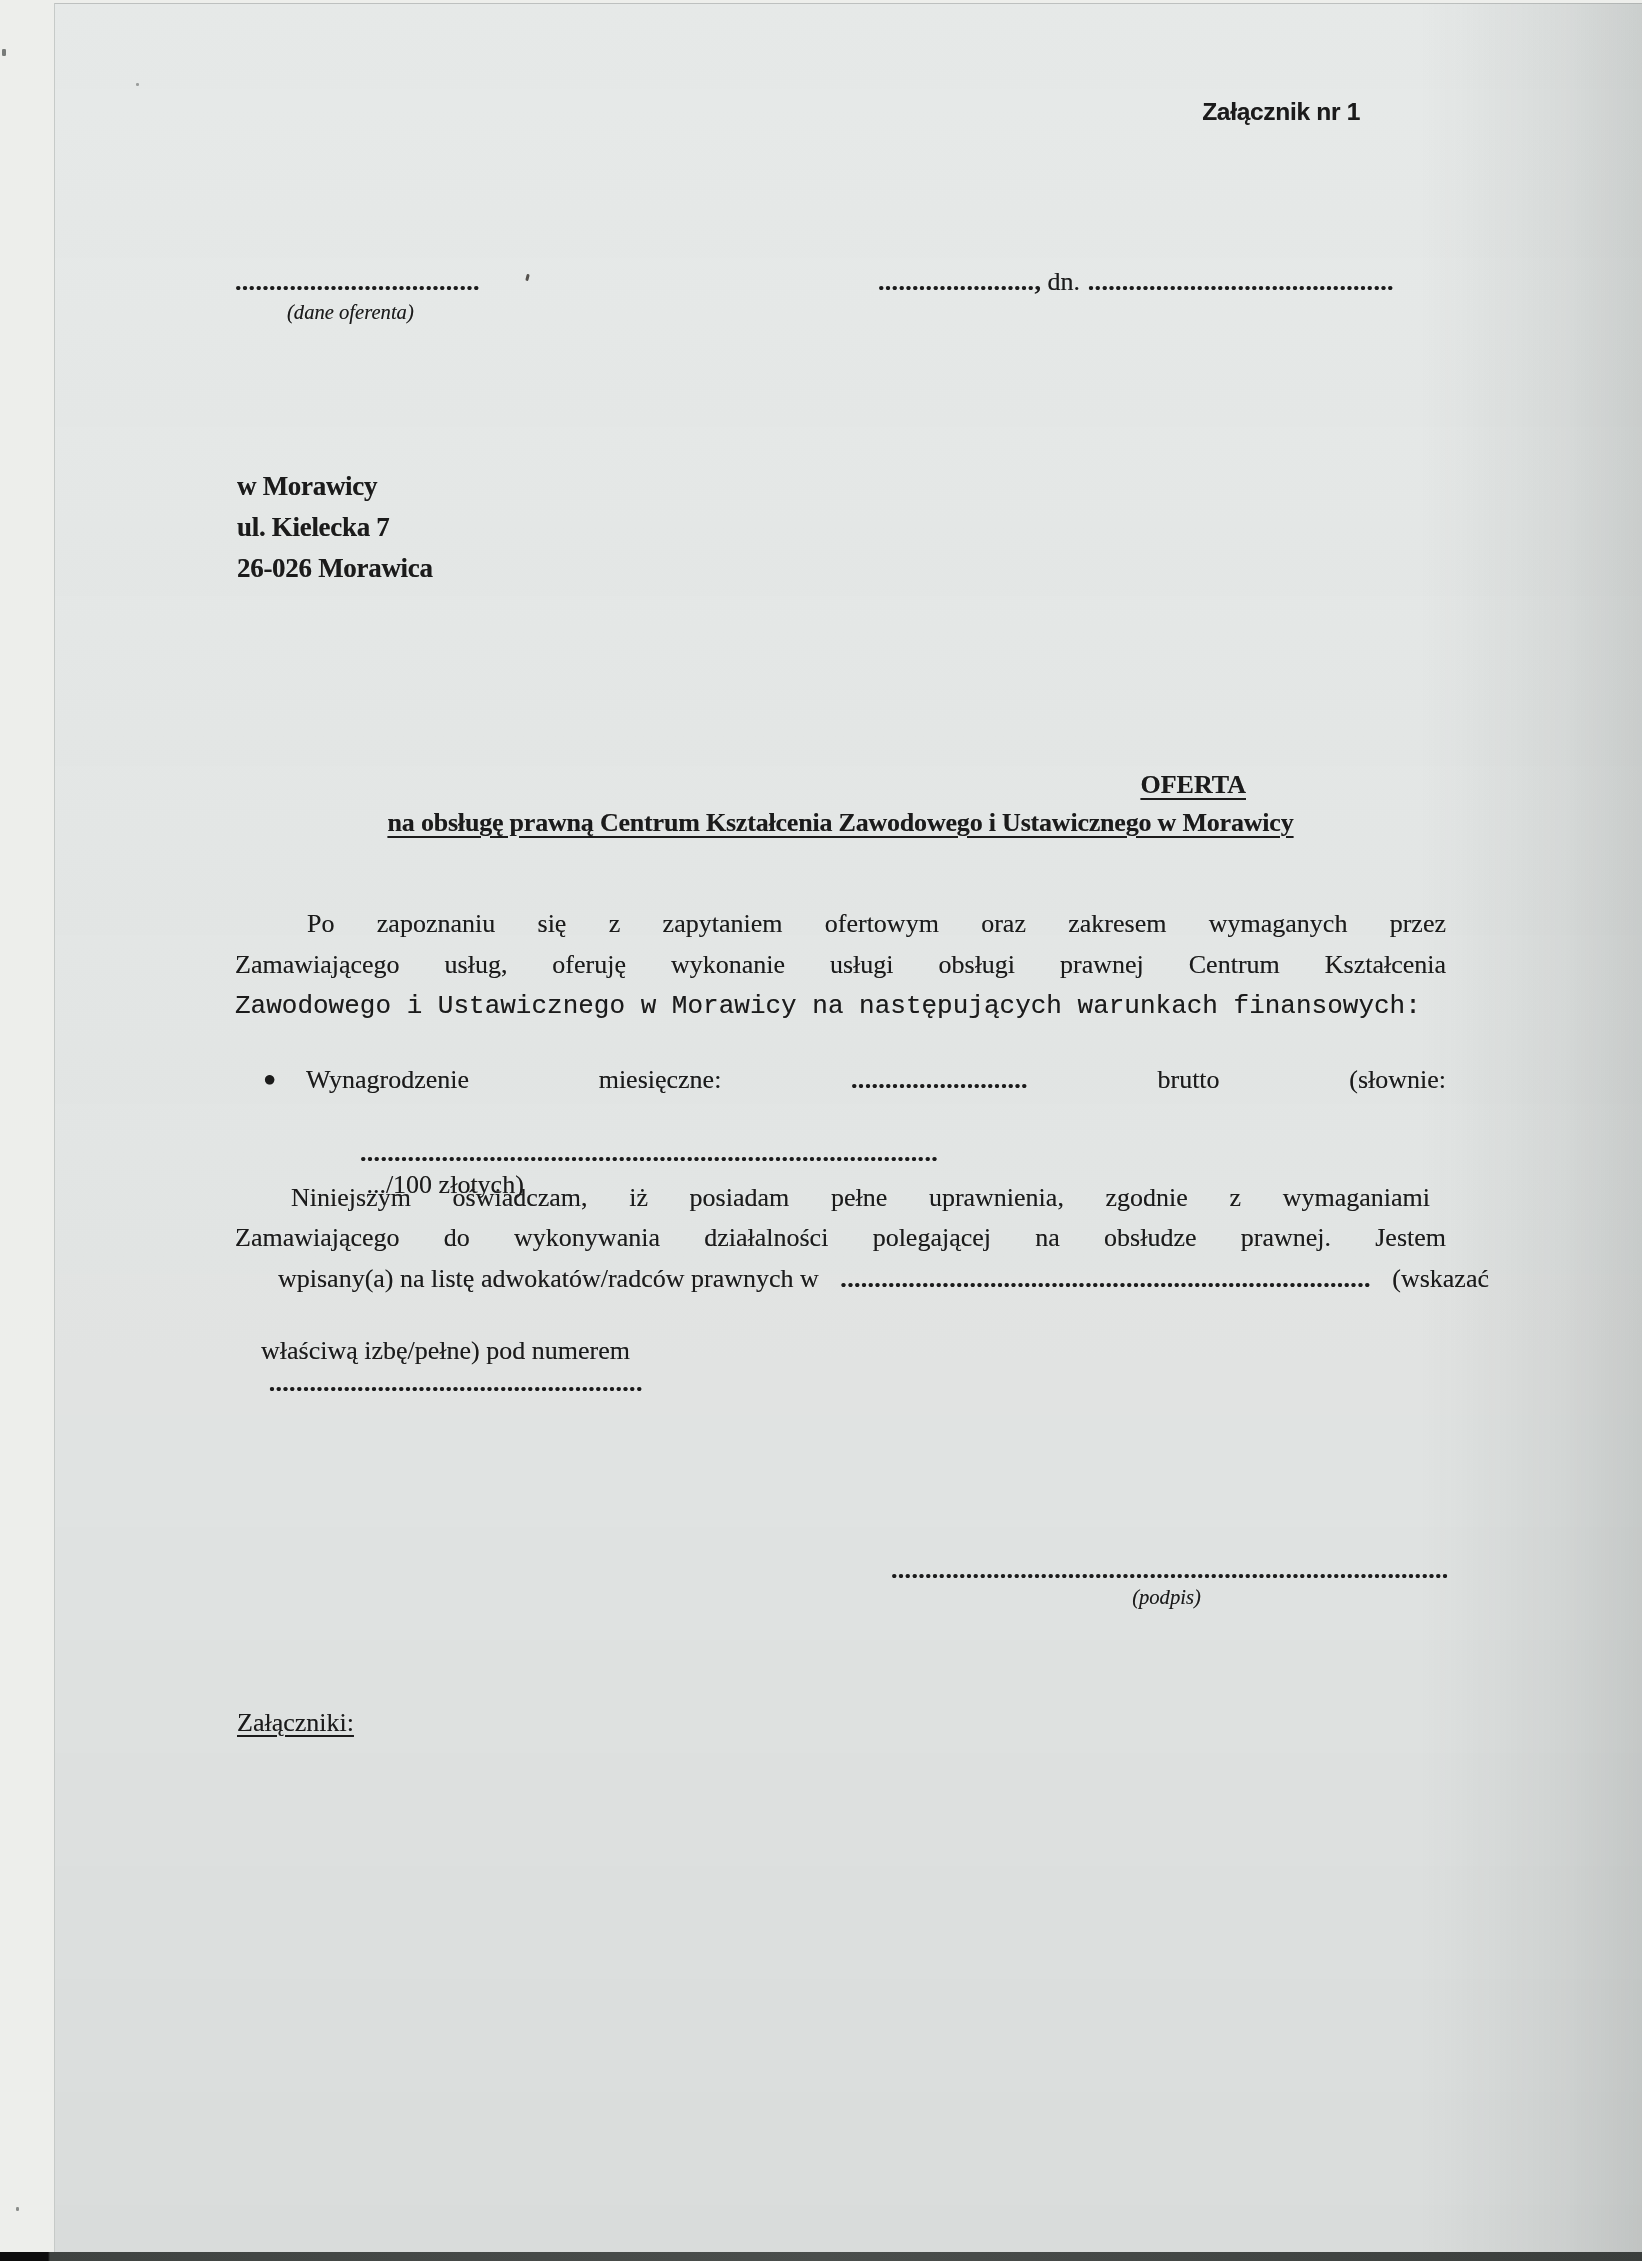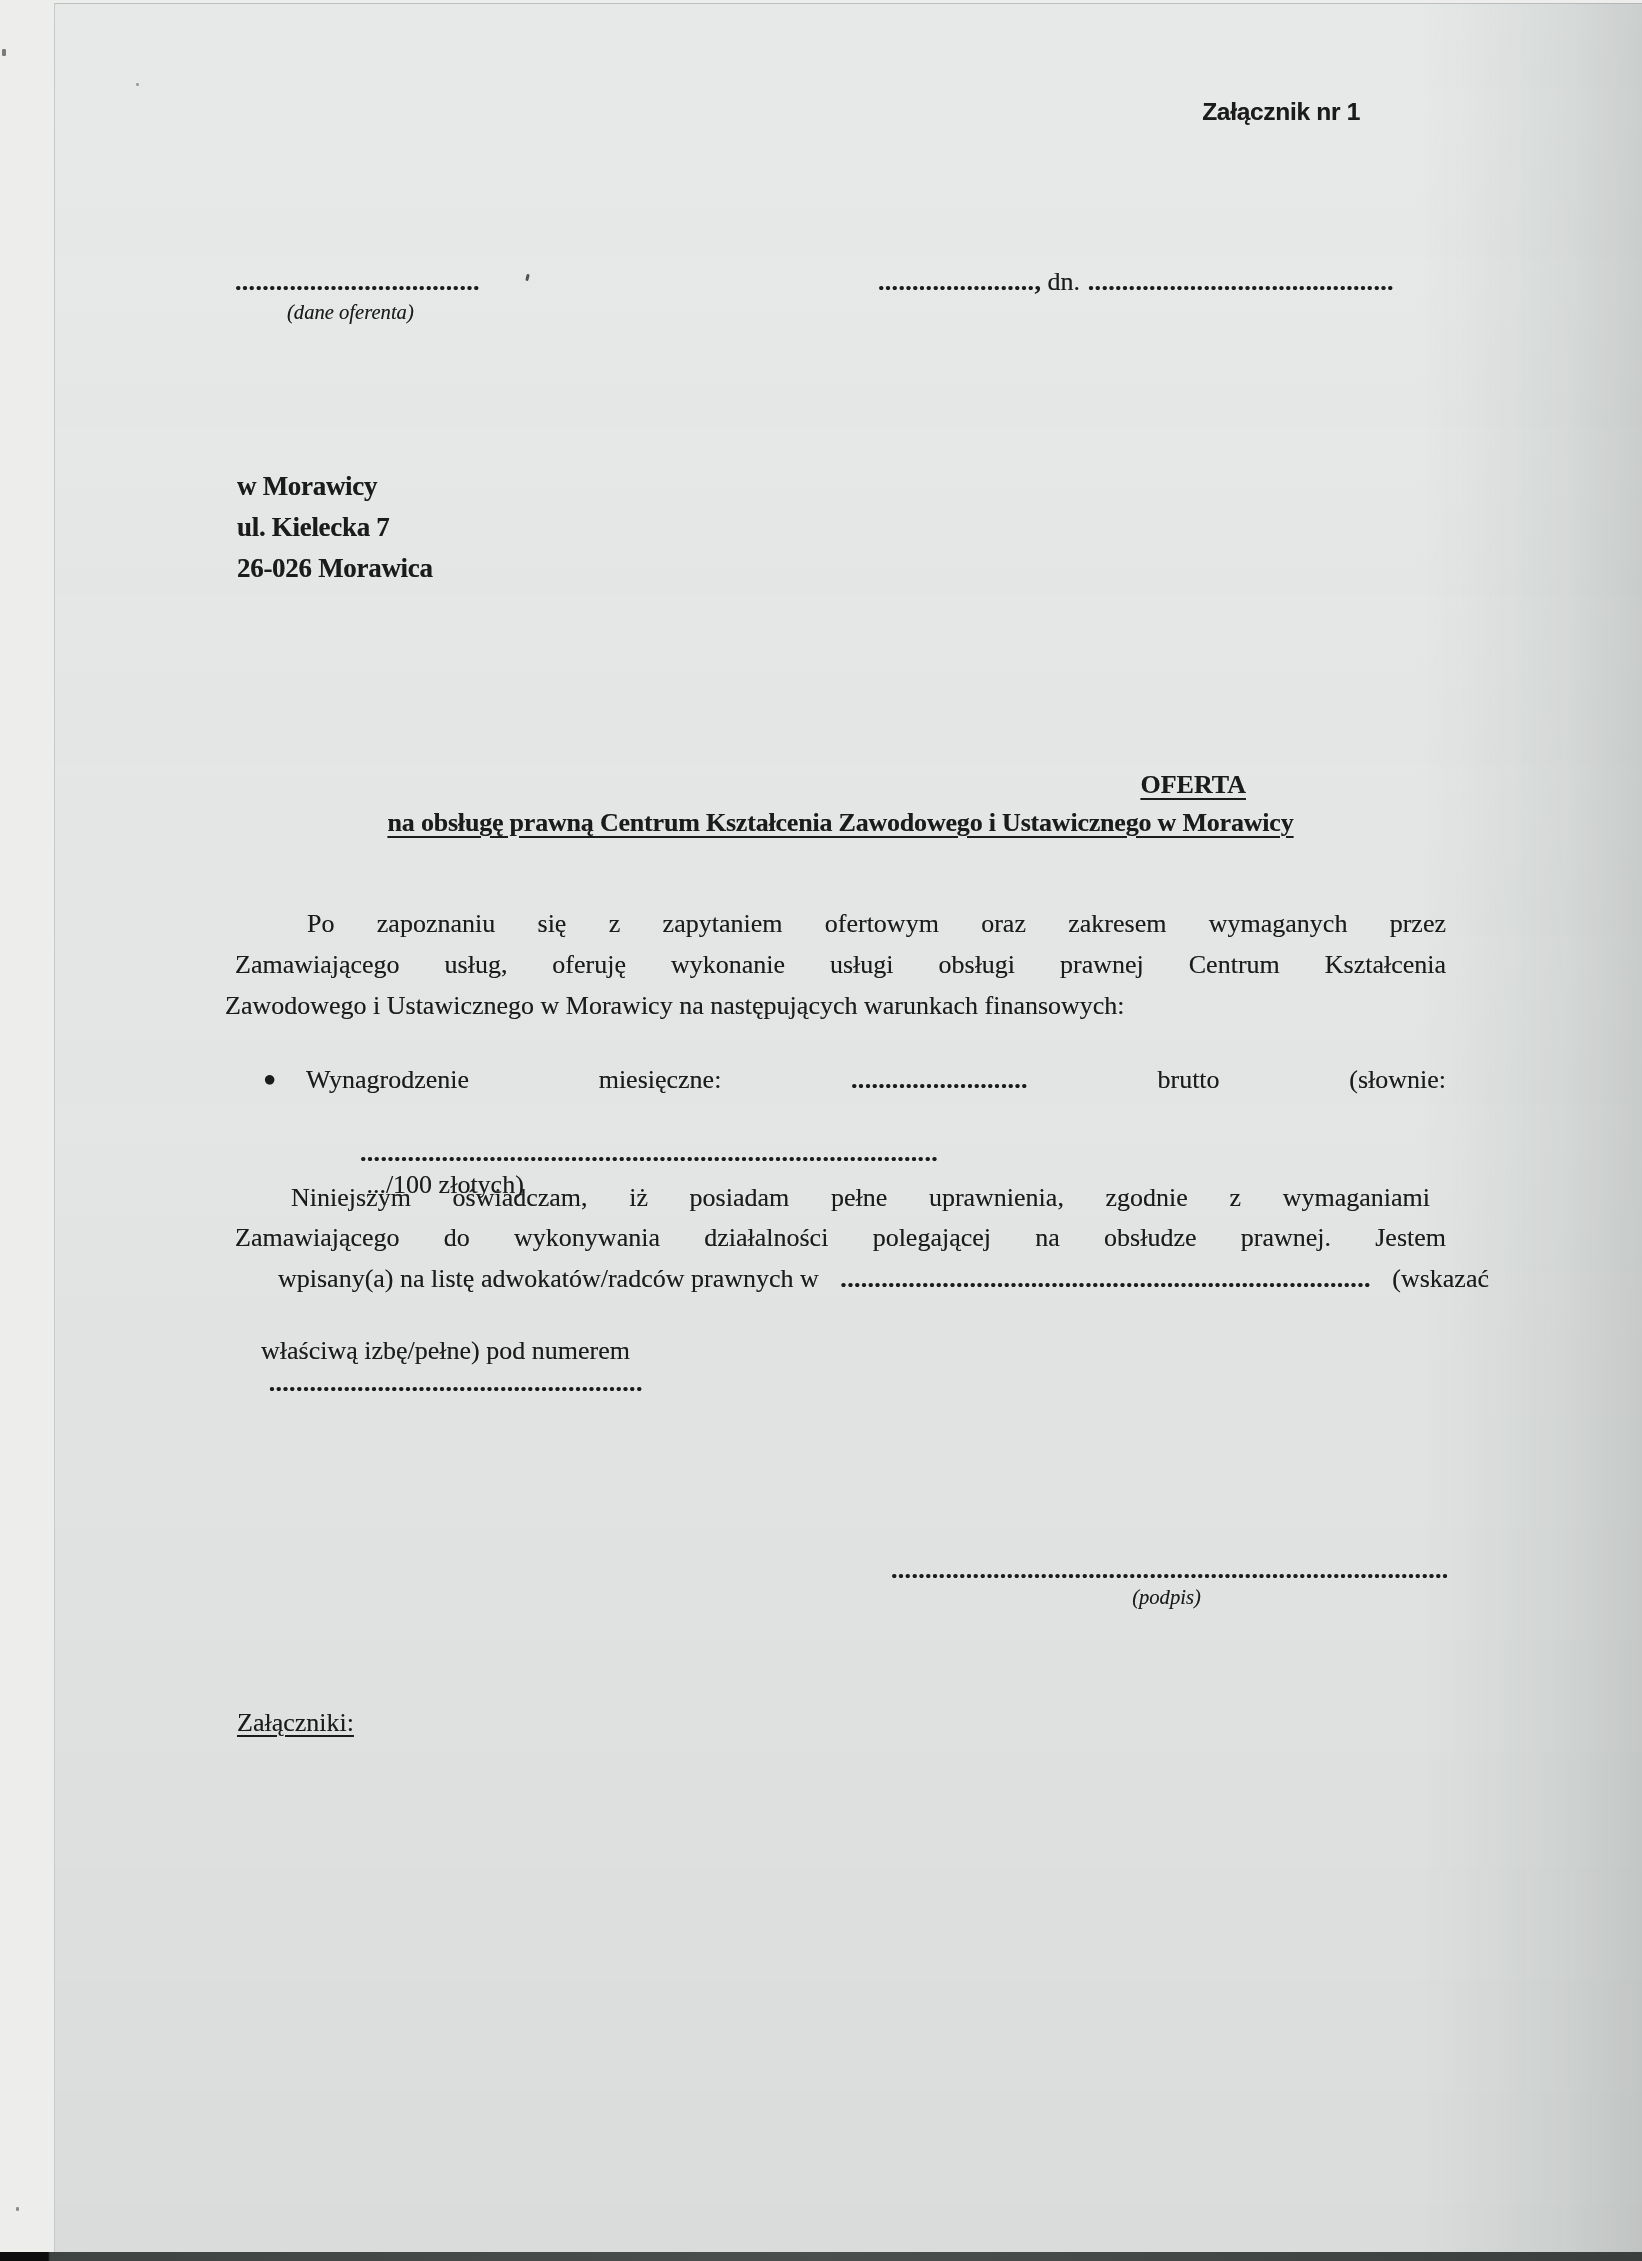--- a/index.html
+++ b/index.html
@@ -31,21 +31,21 @@
   .place-date .day{font-weight:400;margin:0 7.7px 0 6.4px;}
   .recipient{left:237px;top:466px;}
   .recipient div{font:700 27px/41px "Liberation Serif", serif;letter-spacing:-0.3px;white-space:pre;
                  text-shadow:0 0 0.6px rgba(25,25,25,0.5);}
   .offer-title{left:235px;top:769px;width:1011px;text-align:right;font-weight:700;
                text-decoration:underline;text-decoration-thickness:1.9px;text-underline-offset:4.5px;}
   .offer-subtitle{left:235px;top:807px;width:1211px;text-align:center;font-weight:700;white-space:normal;
                text-decoration:underline;text-decoration-thickness:1.9px;text-underline-offset:4.5px;letter-spacing:-0.2px;}
   .intro-l1{left:235px;top:908px;padding-left:72px;box-sizing:border-box;}
   .intro-l2{left:235px;top:949px;}
-  .intro-l3{left:225px;top:990px;white-space:pre;}
+  .intro-l3{left:235px;top:990px;white-space:pre;font-family:Liberation Mono, monospace;}
   .bullet-marker{left:263px;top:1063px;font-size:22px;}
   .bullet-row{left:306px;top:1064px;width:1140px;display:flex;justify-content:space-between;align-items:baseline;}
   .bullet-l2{left:334px;top:1105px;}
   .bullet-l2 .suffix{margin-left:6.4px;font-weight:400;}
   .stmt-l1{left:219px;top:1182px;padding-left:72px;box-sizing:border-box;}
   .stmt-l2{left:235px;top:1222px;}
   .stmt-l3{left:235px;top:1263px;width:1211px;display:flex;justify-content:space-between;align-items:baseline;margin-left:43px;}
   .stmt-l4{left:235px;top:1303px;}
   .stmt-l4 .dots{margin-left:7.7px;}
   .signature-dots{left:891px;top:1554px;}

